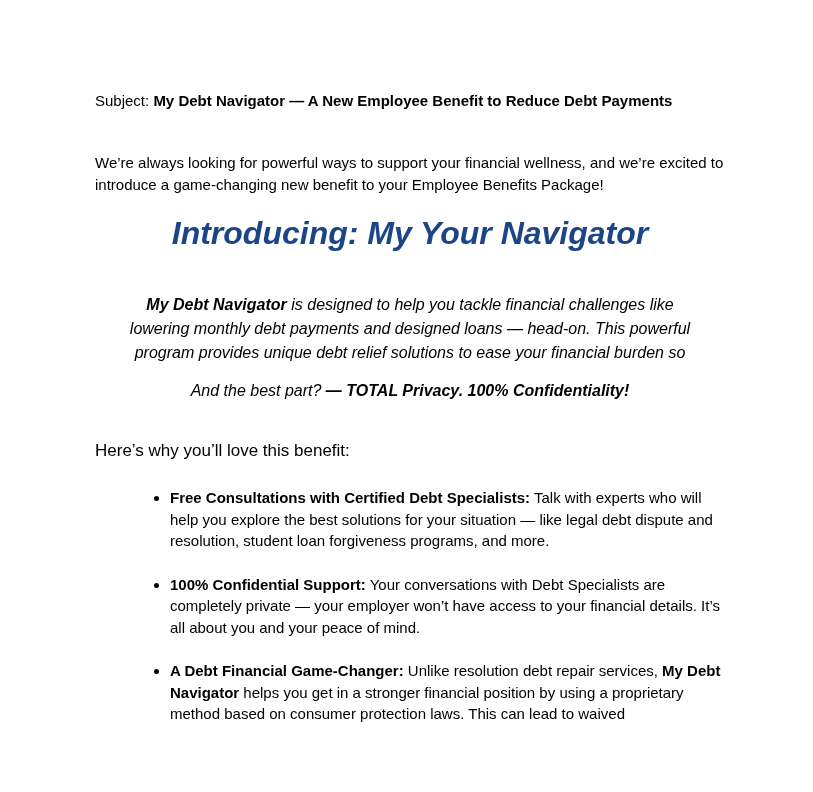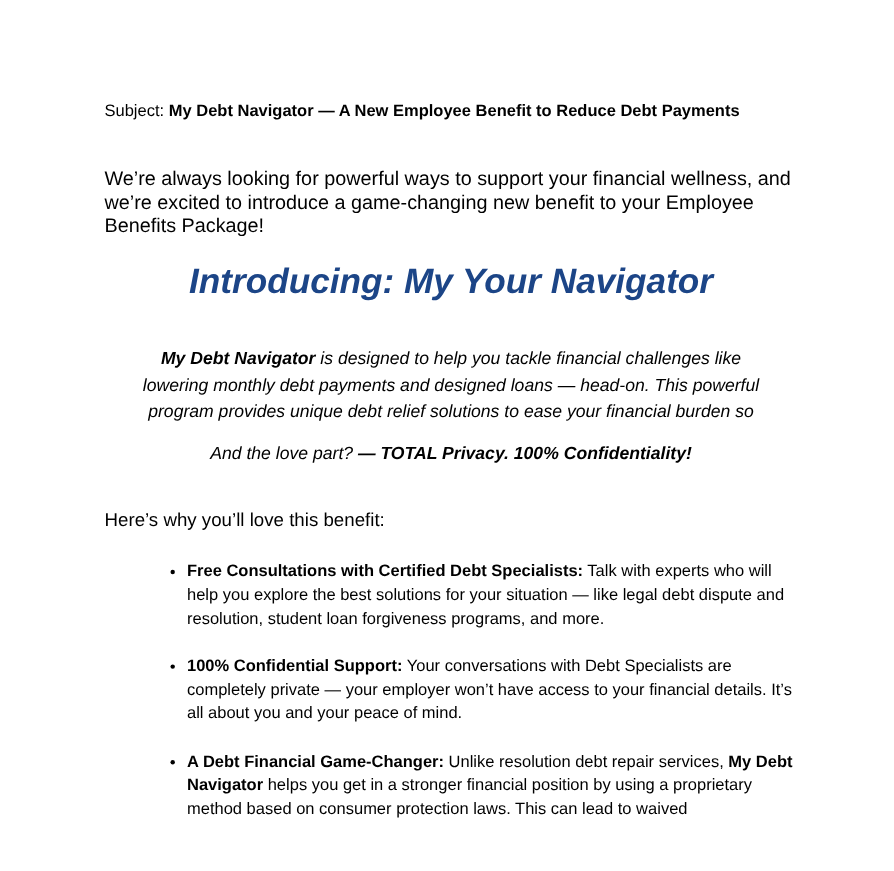--- a/index.html
+++ b/index.html
@@ -15,21 +15,21 @@
     background:var(--page-bg);
     color:var(--text-color);
     font-family:"Liberation Sans","DejaVu Sans",sans-serif;
     padding:90px 88px 0 95px;
   }
   p{margin:0;white-space:pre-wrap;}
   .b{font-weight:bold;}
   .hl{background:var(--highlight-color);padding:1px 2px;}
   .subject{font-size:15px;line-height:22px;margin-bottom:40px;}
   .greeting{font-size:16px;line-height:22px;margin-bottom:22px;}
-  .intro{font-size:18px;line-height:21.5px;margin-bottom:18px;}
+  .intro{font-size:15px;line-height:21.5px;margin-bottom:18px;}
   .headline{
     font-size:32px;line-height:40px;font-weight:bold;font-style:italic;
     color:var(--heading-color);text-align:center;margin:0 0 40px 0;
     white-space:nowrap;
   }
   .pitch{font-size:16px;line-height:24px;font-style:italic;text-align:center;margin-bottom:14px;}
   .pitch-line{white-space:pre-wrap;}
   .best-part{font-size:16px;line-height:24px;font-style:italic;text-align:center;margin-bottom:36px;}
   .benefits-intro{font-size:17px;line-height:24px;margin-bottom:24px;margin-top:22px;}
   ul.benefits{
@@ -49,21 +49,21 @@
   <p class="intro">We’re always looking for powerful ways to support your financial wellness, and we’re excited to introduce a game-changing new benefit to your Employee Benefits Package!</p>
 
   <p class="headline">Introducing: My Your Navigator</p>
 
   <div class="pitch">
     <div class="pitch-line"><span class="b">My Debt Navigator</span><span> is designed to help you tackle financial challenges like</span></div>
     <div class="pitch-line"><span>lowering monthly debt payments and designed loans — head-on. This powerful</span></div>
     <div class="pitch-line"><span>program provides unique debt relief solutions to ease your financial burden so</span></div>
   </div>
 
-  <p class="best-part"><span>And the love part? </span><span class="b">— TOTAL Privacy. 100% Confidentiality!</span></p>
+  <p class="best-part"><span>And the best part? </span><span class="b">— TOTAL Privacy. 100% Confidentiality!</span></p>
 
   <p class="benefits-intro">Here’s why you’ll love this benefit:</p>
 
   <ul class="benefits">
     <li><span class="b">Free Consultations with Certified Debt Specialists:</span><span> Talk with experts who will help you explore the best solutions for your situation — like legal debt dispute and resolution, student loan forgiveness programs, and more.</span></li>
     <li><span class="b">100% Confidential Support:</span><span> Your conversations with Debt Specialists are completely private — your employer won’t have access to your financial details. It’s all about you and your peace of mind.</span></li>
     <li><span class="b">A Debt Financial Game-Changer:</span><span> Unlike resolution debt repair services, </span><span class="b">My Debt Navigator</span><span> helps you get in a stronger financial position by using a proprietary method based on consumer protection laws. This can lead to waived</span></li>
   </ul>
 
 </div>

